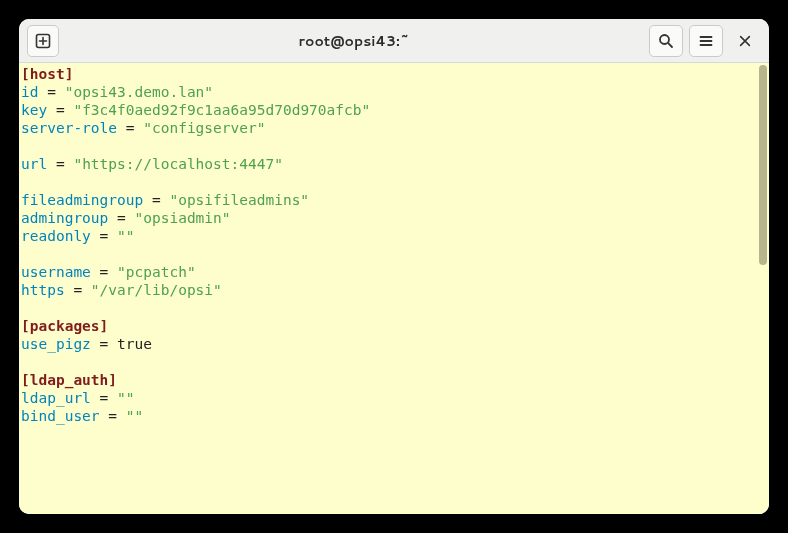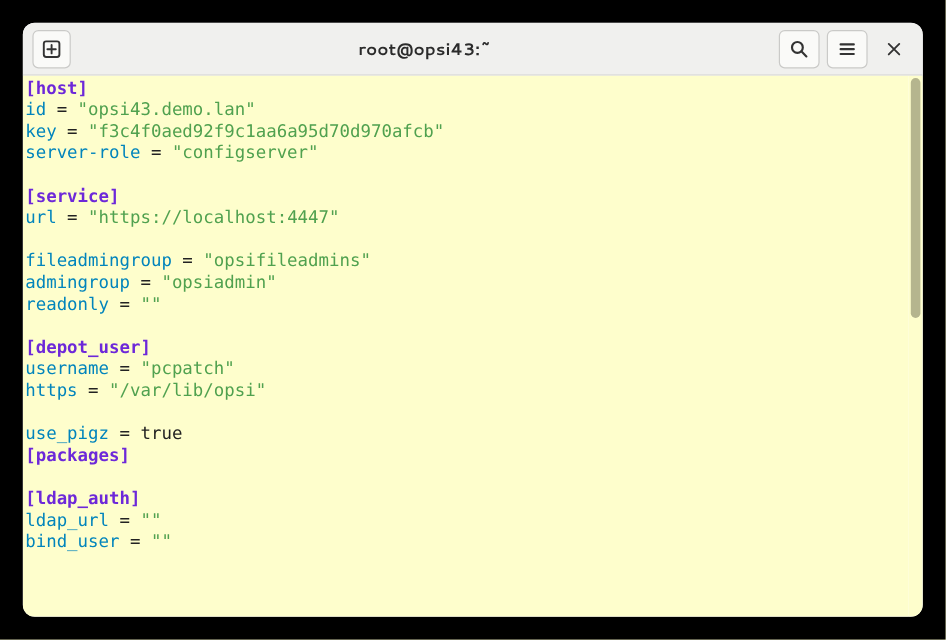--- a/index.html
+++ b/index.html
@@ -75,21 +75,21 @@
     .terminal {
       flex: 1;
       background: #fefecc;
       padding: 2px 0 0 2px;
       line-height: 18px;
       font-size: 14.5px;
       overflow: hidden;
       color: #222;
     }
     .terminal .line { white-space: pre; }
-    .section { color: #6d28d9; font-weight: bold; margin-top: 20px; }
+    .section { color: #7f1d1d; font-weight: bold; margin-top: 20px; }
     .key { color: #0184bc; }
     .eq { color: #222; }
     .str { color: #50a14f; }
     .val { color: #222; }
     .scrollbar {
       width: 12px;
       background: #fefecc;
       position: relative;
     }
     .scroll-thumb {
@@ -132,33 +132,31 @@
     </div>
   </div>
 
   <div class="content-wrap">
     <div class="terminal">
       <div class="line"><span class="section">[host]</span></div>
       <div class="line"><span class="key">id</span><span class="eq"> = </span><span class="str">"opsi43.demo.lan"</span></div>
       <div class="line"><span class="key">key</span><span class="eq"> = </span><span class="str">"f3c4f0aed92f9c1aa6a95d70d970afcb"</span></div>
       <div class="line"><span class="key">server-role</span><span class="eq"> = </span><span class="str">"configserver"</span></div>
       <div class="line"> </div>
-      <div class="line"><span class="section">[service]</span></div>
       <div class="line"><span class="key">url</span><span class="eq"> = </span><span class="str">"https://localhost:4447"</span></div>
       <div class="line"> </div>
       <div class="line"><span class="key">fileadmingroup</span><span class="eq"> = </span><span class="str">"opsifileadmins"</span></div>
       <div class="line"><span class="key">admingroup</span><span class="eq"> = </span><span class="str">"opsiadmin"</span></div>
       <div class="line"><span class="key">readonly</span><span class="eq"> = </span><span class="str">""</span></div>
       <div class="line"> </div>
-      <div class="line"><span class="section">[depot_user]</span></div>
       <div class="line"><span class="key">username</span><span class="eq"> = </span><span class="str">"pcpatch"</span></div>
       <div class="line"><span class="key">https</span><span class="eq"> = </span><span class="str">"/var/lib/opsi"</span></div>
       <div class="line"> </div>
+      <div class="line"><span class="section">[packages]</span></div>
       <div class="line"><span class="key">use_pigz</span><span class="eq"> = </span><span class="val">true</span></div>
-      <div class="line"><span class="section">[packages]</span></div>
       <div class="line"> </div>
       <div class="line"><span class="section">[ldap_auth]</span></div>
       <div class="line"><span class="key">ldap_url</span><span class="eq"> = </span><span class="str">""</span></div>
       <div class="line"><span class="key">bind_user</span><span class="eq"> = </span><span class="str">""</span></div>
     </div>
     <div class="scrollbar">
       <div class="scroll-thumb"></div>
     </div>
   </div>
 </div>

